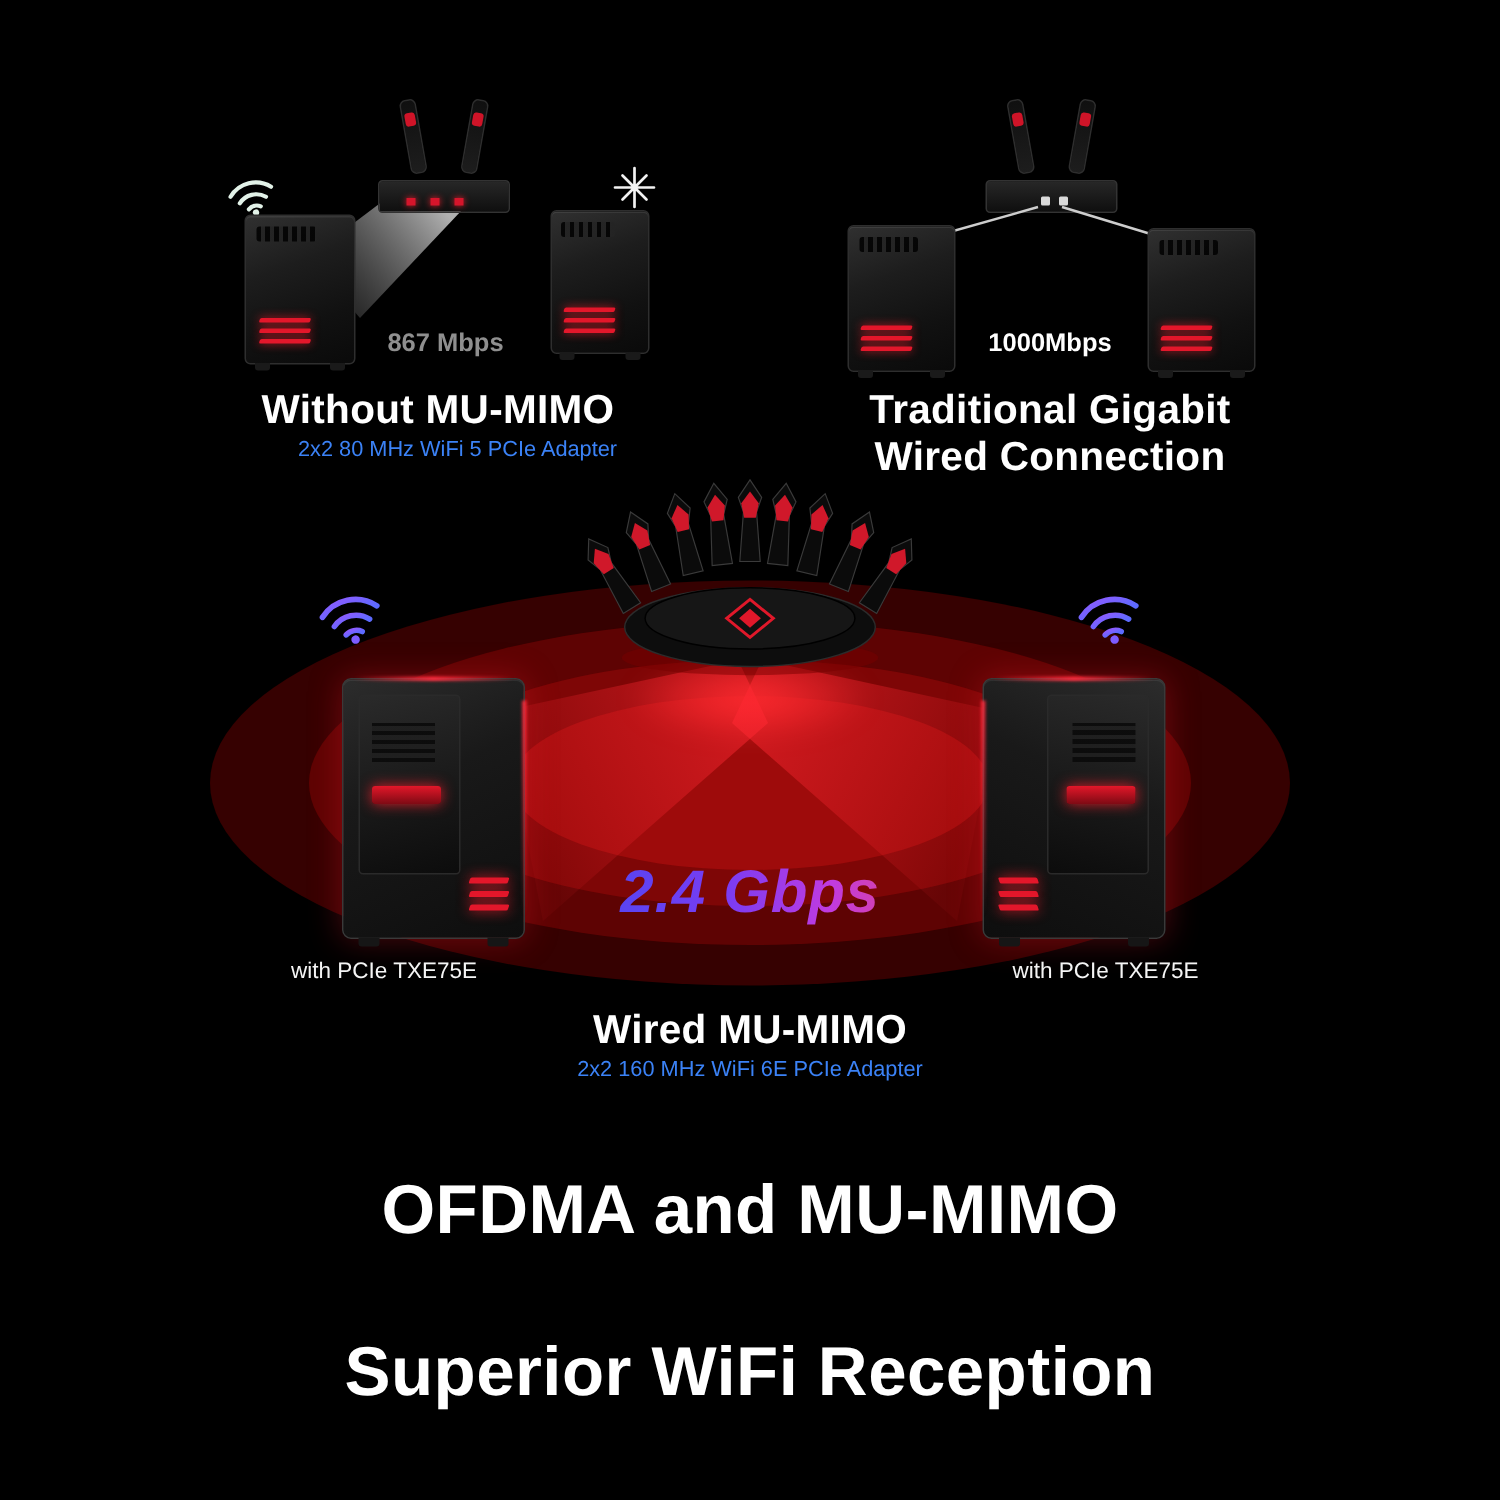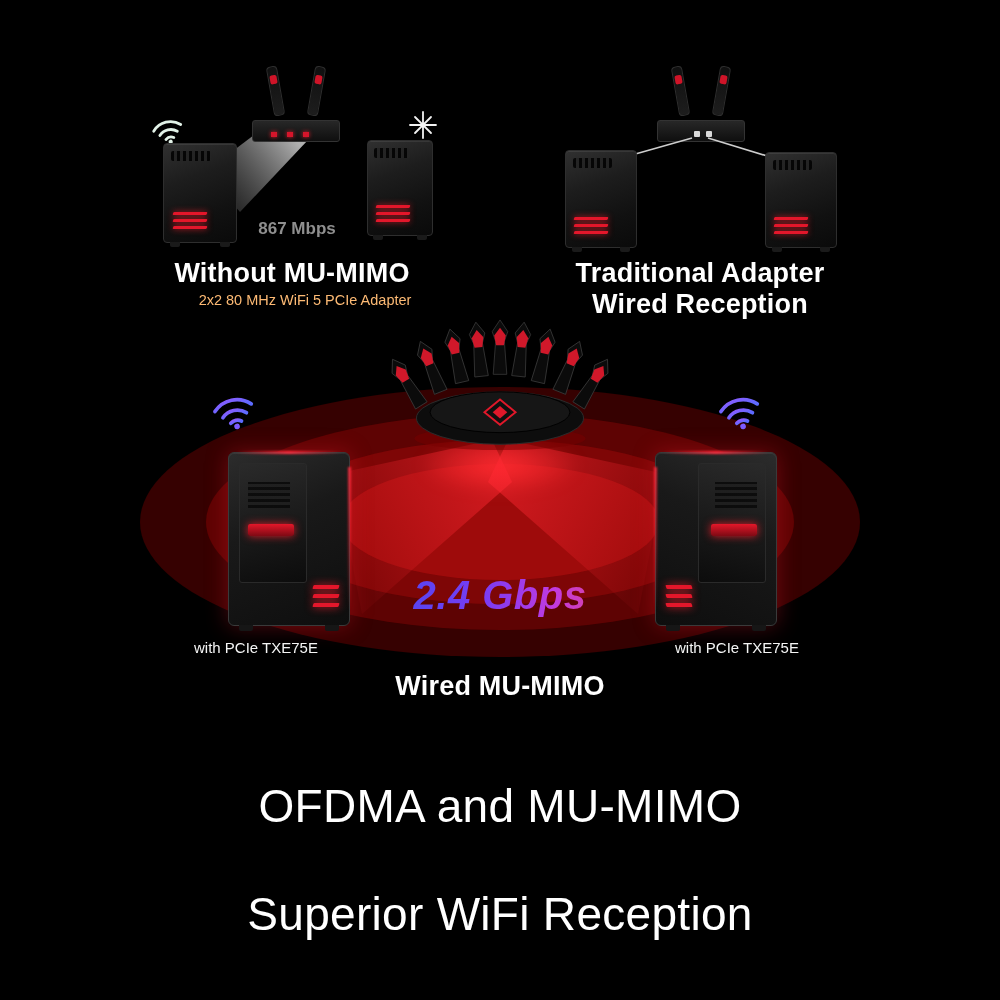--- a/index.html
+++ b/index.html
@@ -5,23 +5,23 @@
   html,body{margin:0;padding:0;background:#000;}
   .canvas{
     position:relative;width:1000px;height:1000px;background:#000;overflow:hidden;
     font-family:"Liberation Sans", sans-serif;
   }
   .abs{position:absolute;}
   .txt{position:absolute;color:#fff;text-align:center;line-height:1.25;}
   .t-speed{font-weight:700;font-size:17px;}
   .t-speed.muted{color:#8f8f8f;}
   .t-title{font-weight:700;font-size:27px;letter-spacing:.2px;text-align:center;}
-  .t-sub{font-size:14.5px;color:#fdba74;text-align:center;}
+  .t-sub{font-size:14.5px;color:#3b82f6;text-align:center;}
   .t-label{font-size:15px;color:#f5f5f5;}
-  .t-big{font-weight:400;font-size:46px;letter-spacing:.3px;}
+  .t-big{font-weight:700;font-size:46px;letter-spacing:.3px;}
   .t-grad{
     font-weight:700;font-size:40px;letter-spacing:.5px;
     background:linear-gradient(90deg,#3d4bf0 0%,#7a3cf2 45%,#c13be0 68%,#f04a5c 100%);
     -webkit-background-clip:text;background-clip:text;color:transparent;
   }
 
   
   .tower{
     position:absolute;border-radius:4px;
     background:linear-gradient(160deg,#303030 0%,#1d1d1d 35%,#111 70%,#0a0a0a 100%);
@@ -175,22 +175,23 @@
   <div class="tower" style="left:765px;top:152px;width:70px;height:94px;">
     <div class="vent"></div>
     <div class="stripes">
         <i></i>
         <i></i>
         <i></i>
       </div>
     <div class="feet"></div>
   </div>
 
-  <div class="txt t-title" style="left:550px;top:257px;width:300px;">Traditional Adapter</div>
-  <div class="txt t-title" style="left:550px;top:288px;width:300px;">Wired Reception</div>
+  <div class="txt t-speed" style="left:600px;top:218px;width:200px;">1000Mbps</div>
+  <div class="txt t-title" style="left:550px;top:257px;width:300px;">Traditional Gigabit</div>
+  <div class="txt t-title" style="left:550px;top:288px;width:300px;">Wired Connection</div>
 
   <div class="ring r1"></div>
   <div class="ring r2"></div>
   <div class="ring r3"></div>
   <div class="ring r4"></div>
   <div class="ring core-glow"></div>
 
   <svg class="abs" style="left:130px;top:362px;" width="740" height="306" viewBox="0 0 740 306">
     <defs>
       <linearGradient id="beamL" gradientUnits="userSpaceOnUse" x1="370" y1="90" x2="210" y2="170">
@@ -307,17 +308,18 @@
         <i></i>
         <i></i>
       </div>
     <div class="feet"></div>
   </div>
 
   <div class="txt t-grad" style="left:350px;top:570px;width:300px;font-style:italic;">2.4 Gbps</div>
   <div class="txt t-label" style="left:156px;top:639px;width:200px;">with PCIe TXE75E</div>
   <div class="txt t-label" style="left:637px;top:639px;width:200px;">with PCIe TXE75E</div>
   <div class="txt t-title" style="left:350px;top:670px;width:300px;">Wired MU-MIMO</div>
+  <div class="txt t-sub" style="left:290px;top:704px;width:420px;">2x2 160 MHz WiFi 6E PCIe Adapter</div>
 
   <div class="txt t-big" style="left:0;top:778px;width:1000px;">OFDMA and MU-MIMO</div>
   <div class="txt t-big" style="left:0;top:886px;width:1000px;">Superior WiFi Reception</div>
 
 </div>
 
 </body></html>

